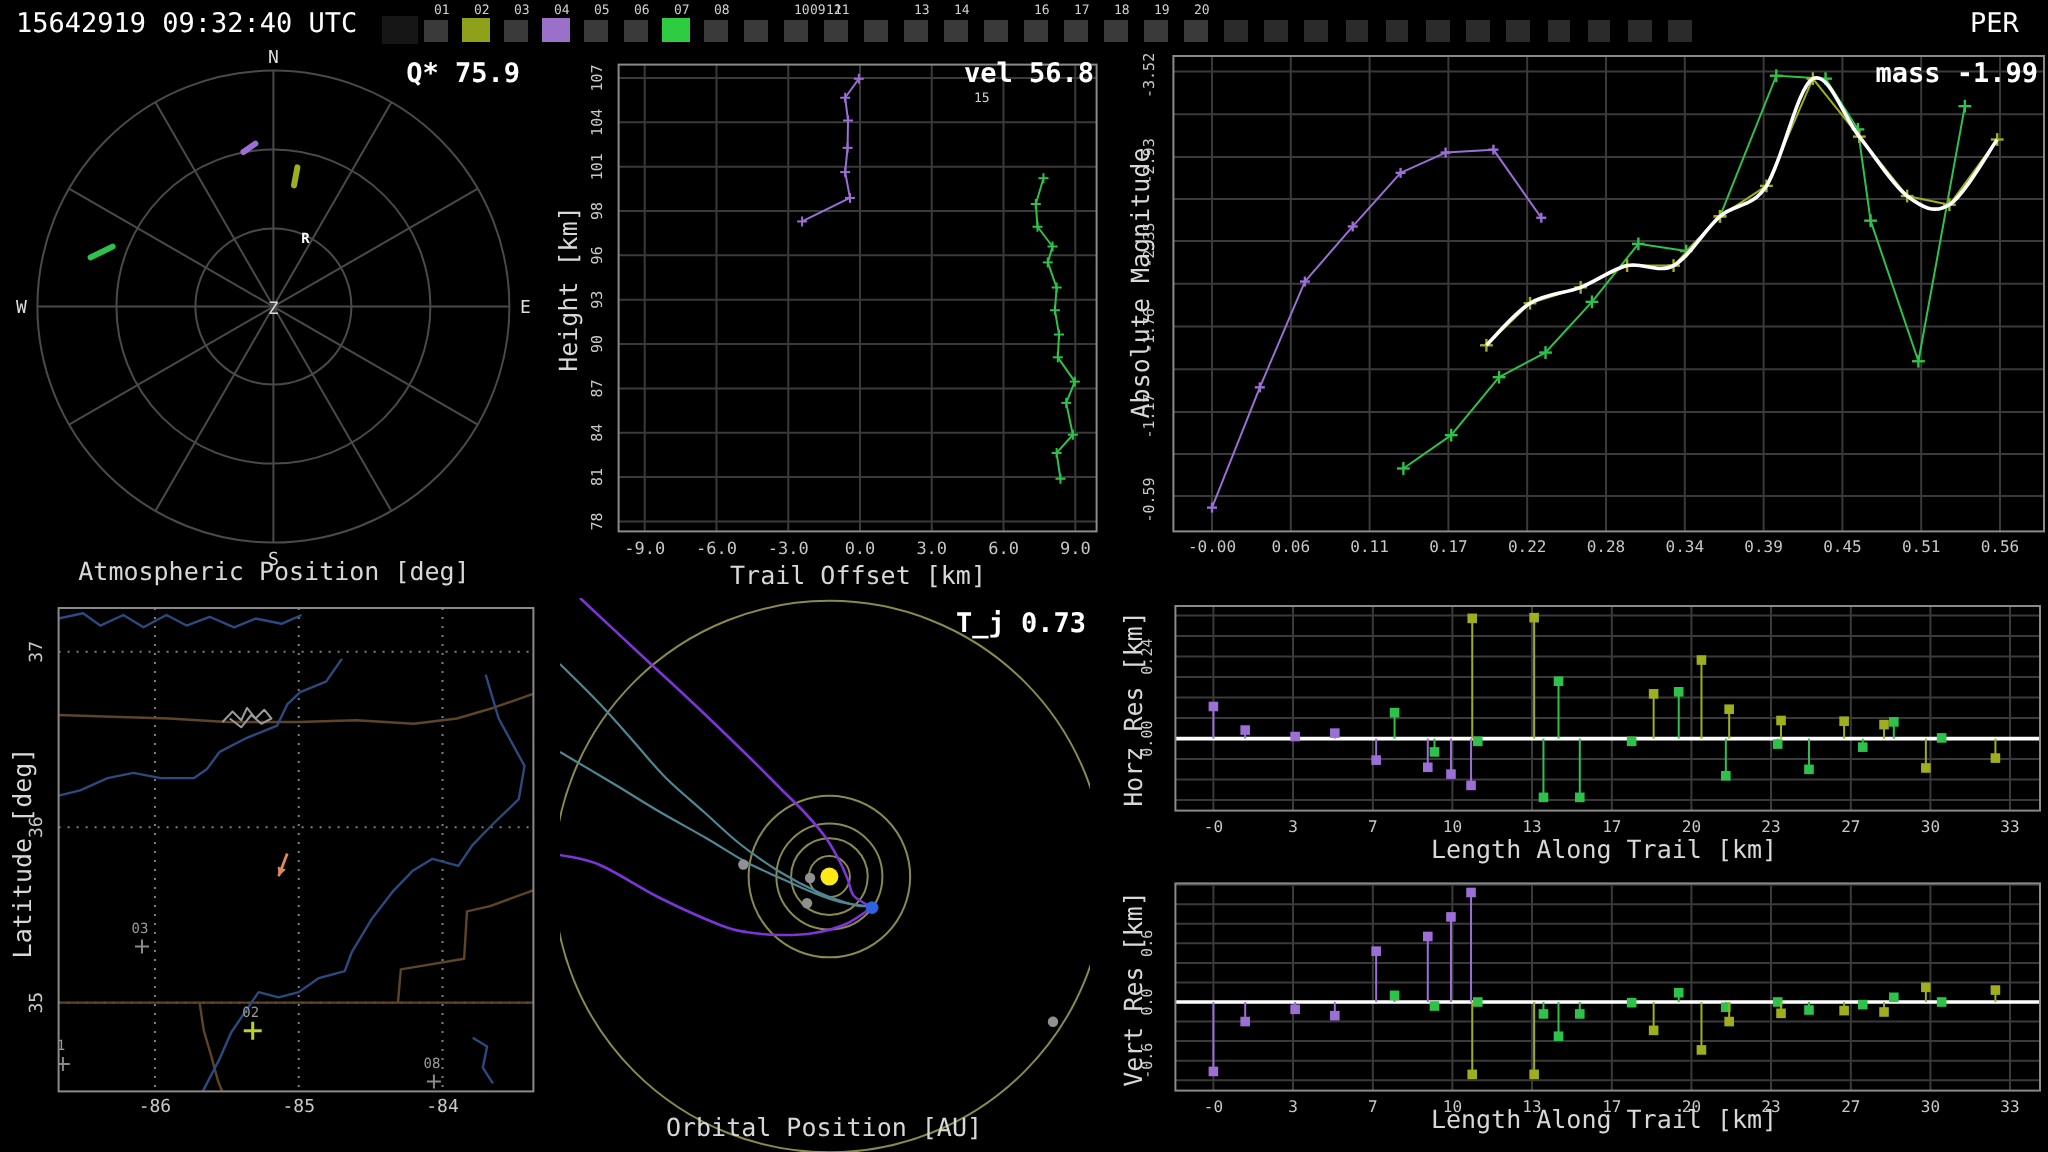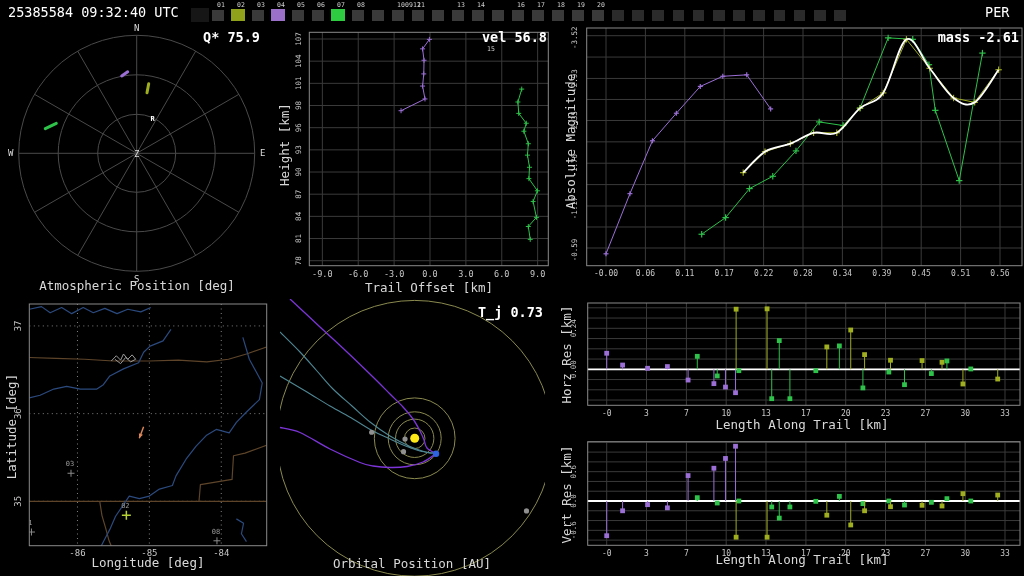--- a/index.html
+++ b/index.html
@@ -15,21 +15,21 @@
   #framestrip{position:absolute;left:0;top:0;width:932px;height:24px;}
   .fbox{position:absolute;}
   .fnum{position:absolute;font-size:6.5px;color:#cfcfcf;line-height:7px;}
   #corner-marking{position:absolute;left:3px;top:566px;width:14px;height:6px;}
 </style>
 </head>
 <body>
 
 <div id="screen">
 
-  <div id="topbar-ts" class="lbl">25385584 09:32:40 UTC</div>
+  <div id="topbar-ts" class="lbl">15642919 09:32:40 UTC</div>
   <div id="framestrip">
       <div class="fbox" style="left: 191px; top: 8px; width: 18px; height: 14px; background: rgb(22, 22, 22);"></div>
       <div class="fnum" style="left: 217px; top: 2px;">01</div>
       <div class="fbox" style="left: 212px; top: 10px; width: 11.5px; height: 11px; background: rgb(58, 58, 58);"></div>
       <div class="fnum" style="left: 237px; top: 2px;">02</div>
       <div class="fbox" style="left: 231px; top: 8.5px; width: 13.5px; height: 12.5px; background: rgb(143, 160, 26);"></div>
       <div class="fnum" style="left: 257px; top: 2px;">03</div>
       <div class="fbox" style="left: 252px; top: 10px; width: 11.5px; height: 11px; background: rgb(58, 58, 58);"></div>
       <div class="fnum" style="left: 277px; top: 2px;">04</div>
       <div class="fbox" style="left: 271px; top: 8.5px; width: 13.5px; height: 12.5px; background: rgb(154, 112, 200);"></div>
@@ -309,21 +309,21 @@
       <line x1="366.456" y1="44.307000000000016" x2="372.856" y2="44.307000000000016" stroke="#9fae1e" stroke-width="1.2"></line>
       <line x1="369.656" y1="41.10700000000001" x2="369.656" y2="47.50700000000002" stroke="#9fae1e" stroke-width="1.2"></line>
       <line x1="390.3784" y1="74.01559999999998" x2="396.7784" y2="74.01559999999998" stroke="#9fae1e" stroke-width="1.2"></line>
       <line x1="393.5784" y1="70.81559999999998" x2="393.5784" y2="77.21559999999998" stroke="#9fae1e" stroke-width="1.2"></line>
       <line x1="411.48640000000006" y1="78.36319999999999" x2="417.88640000000004" y2="78.36319999999999" stroke="#9fae1e" stroke-width="1.2"></line>
       <line x1="414.68640000000005" y1="75.16319999999999" x2="414.68640000000005" y2="81.5632" stroke="#9fae1e" stroke-width="1.2"></line>
       <line x1="435.40880000000004" y1="45.75620000000001" x2="441.8088" y2="45.75620000000001" stroke="#9fae1e" stroke-width="1.2"></line>
       <line x1="438.60880000000003" y1="42.556200000000004" x2="438.60880000000003" y2="48.95620000000001" stroke="#9fae1e" stroke-width="1.2"></line>
       <path d="M183.202,148.64939999999999C186.83726666666666,145.14716666666666 197.15673333333334,132.46666666666667 205.0136,127.636C212.87046666666666,122.80533333333334 222.25180000000003,122.80533333333334 230.34320000000002,119.6654C238.43460000000002,116.52546666666667 245.8224,110.60789999999999 253.56199999999998,108.79639999999998C261.3016,106.98489999999997 269.0412,112.90246666666664 276.7808,108.79639999999998C284.5204,104.69033333333331 292.26,90.80216666666666 299.9996,84.16C307.7392,77.51783333333333 315.47880000000004,80.41623333333334 323.21840000000003,68.9434C330.958,57.47056666666666 338.6976,19.42906666666665 346.4372,15.322999999999986C354.1768,11.216933333333323 361.7991333333333,34.52490000000002 369.656,44.307000000000016C377.5128666666667,54.089100000000016 386.0733333333333,68.33956666666666 393.5784,74.01559999999998C401.08346666666665,79.6916333333333 407.1813333333334,83.07309999999998 414.68640000000005,78.36319999999999C422.1914666666667,73.6533 434.6217333333334,51.19070000000001 438.60880000000003,45.75620000000001" fill="none" stroke="#ffffff" stroke-width="1.8"></path>
     </svg>
-  <div class="lbl title rgt" style="left:869px;top:29px;width:150px">mass -2.61</div>
+  <div class="lbl title rgt" style="left:869px;top:29px;width:150px">mass -1.99</div>
   <div class="lbl ctr rot" style="left:470px;top:134px;width:200px">Absolute Magnitude</div>
 
   <svg id="svg-map" style="left:0px;top:299px" width="280" height="277">
       <clipPath id="mapclip">
         <rect x="29.3" y="5" width="237.39999999999998" height="241.7"></rect>
       </clipPath>
       <g clip-path="url(#mapclip)">
         <line x1="77.47300000000013" y1="5" x2="77.47300000000013" y2="246.7" stroke="#808080" stroke-width="1" stroke-dasharray="1,3.5"></line>
         <line x1="149.37300000000013" y1="5" x2="149.37300000000013" y2="246.7" stroke="#808080" stroke-width="1" stroke-dasharray="1,3.5"></line>
         <line x1="221.27300000000014" y1="5" x2="221.27300000000014" y2="246.7" stroke="#808080" stroke-width="1" stroke-dasharray="1,3.5"></line>
@@ -366,21 +366,20 @@
       </g>
       <text x="77.47300000000013" y="257" fill="#c8c8c8" font-size="9" text-anchor="middle" font-family="&quot;DejaVu Sans Mono&quot;,monospace">-86</text>
       <text x="149.37300000000013" y="257" fill="#c8c8c8" font-size="9" text-anchor="middle" font-family="&quot;DejaVu Sans Mono&quot;,monospace">-85</text>
       <text x="221.27300000000014" y="257" fill="#c8c8c8" font-size="9" text-anchor="middle" font-family="&quot;DejaVu Sans Mono&quot;,monospace">-84</text>
       <text x="21" y="202.32500000000002" fill="#c8c8c8" font-size="9" text-anchor="middle" font-family="&quot;DejaVu Sans Mono&quot;,monospace" transform="rotate(-90 21 202.32500000000002)">35</text>
       <text x="21" y="114.625" fill="#c8c8c8" font-size="9" text-anchor="middle" font-family="&quot;DejaVu Sans Mono&quot;,monospace" transform="rotate(-90 21 114.625)">36</text>
       <text x="21" y="26.925" fill="#c8c8c8" font-size="9" text-anchor="middle" font-family="&quot;DejaVu Sans Mono&quot;,monospace" transform="rotate(-90 21 26.925)">37</text>
       <rect x="29.3" y="5" width="237.39999999999998" height="241.7" fill="none" stroke="#8a8a8a" stroke-width="1"></rect>
     </svg>
   <div class="lbl ctr rot" style="left:-89px;top:419px;width:200px">Latitude [deg]</div>
-  <div class="lbl ctr" style="left:48px;top:555px;width:200px">Longitude [deg]</div>
 
   <svg id="svg-orbit" style="left:280px;top:299px" width="265" height="277">
       <circle cx="134.7" cy="139.3" r="10.2555" fill="none" stroke="#8a8a4f" stroke-width="1"></circle>
       <circle cx="134.7" cy="139.3" r="19.159499999999998" fill="none" stroke="#8a8a4f" stroke-width="1"></circle>
       <circle cx="134.7" cy="139.3" r="26.5" fill="none" stroke="#8a8a4f" stroke-width="1"></circle>
       <circle cx="134.7" cy="139.3" r="40.386" fill="none" stroke="#8a8a4f" stroke-width="1"></circle>
       <circle cx="134.7" cy="139.3" r="137.8795" fill="none" stroke="#8a8a4f" stroke-width="1"></circle>
       <path d="M10,0C15,4.666666666666667 30.5,19.166666666666664 40,28C49.5,36.833333333333336 58.166666666666664,44.666666666666664 67,53C75.83333333333333,61.333333333333336 85.83333333333333,71 93,78C100.16666666666667,85 105,90 110,95C115,100 119.16666666666667,103.83333333333333 123,108C126.83333333333333,112.16666666666667 130.16666666666666,116 133,120C135.83333333333334,124 138.16666666666666,128.5 140,132C141.83333333333334,135.5 142.83333333333334,138.16666666666666 144,141C145.16666666666666,143.83333333333334 145,146.71666666666667 147,149C149,151.28333333333333 154.5,153.75 156,154.7" fill="none" stroke="#7d35d9" stroke-width="1.3"></path>
       <path d="M156,154.7C153.83333333333334,156.08333333333331 147.83333333333334,160.86666666666667 143,163C138.16666666666666,165.13333333333333 132.5,166.58333333333334 127,167.5C121.5,168.41666666666666 115.66666666666667,168.58333333333334 110,168.5C104.33333333333333,168.41666666666666 98,167.83333333333334 93,167C88,166.16666666666666 87.16666666666667,166.33333333333334 80,163.5C72.83333333333333,160.66666666666666 60,155 50,150C40,145 28.333333333333336,137.08333333333334 20,133.5C11.666666666666666,129.91666666666666 3.3333333333333335,129.33333333333334 0,128.5" fill="none" stroke="#7d35d9" stroke-width="1.3"></path>
       <path d="M0,33C3.3333333333333335,36.333333333333336 13.833333333333332,46.5 20,53C26.166666666666668,59.5 31.5,65.83333333333333 37,72C42.5,78.16666666666667 47.166666666666664,84.16666666666667 53,90C58.833333333333336,95.83333333333333 65.83333333333333,101.5 72,107C78.16666666666667,112.5 83.66666666666667,118 90,123C96.33333333333333,128 103.33333333333333,132.91666666666666 110,137C116.66666666666667,141.08333333333334 123.83333333333333,144.75 130,147.5C136.16666666666666,150.25 143.16666666666666,152.41666666666666 147,153.5C150.83333333333334,154.58333333333334 152,153.91666666666666 153,154" fill="none" stroke="#4f8794" stroke-width="1.1"></path>

